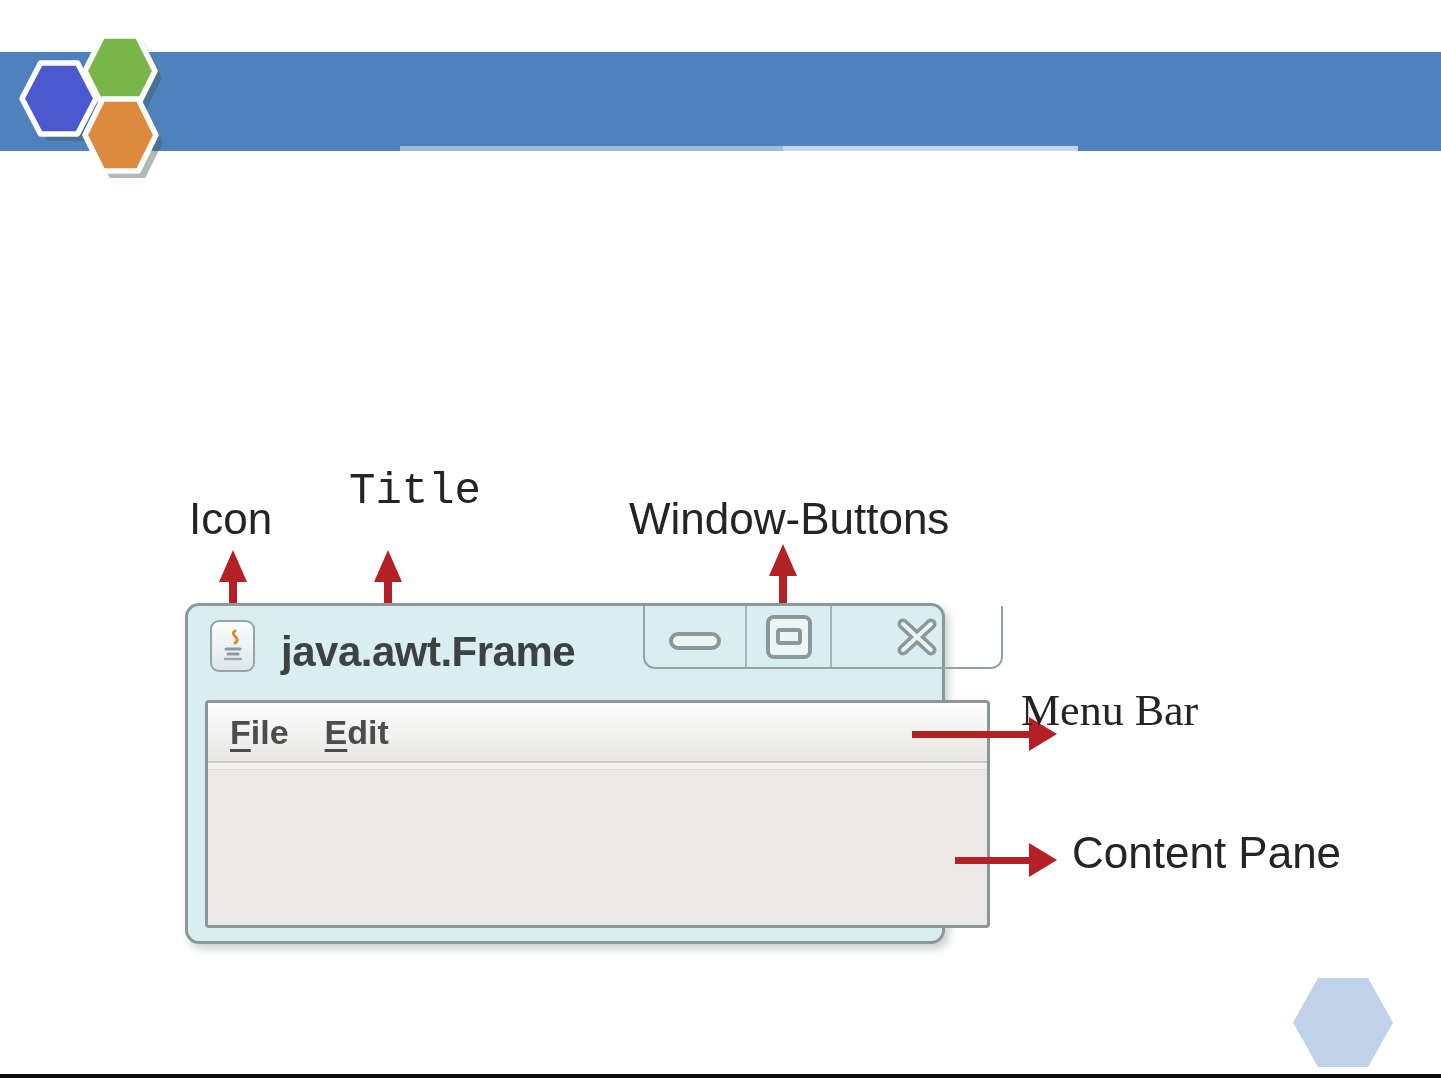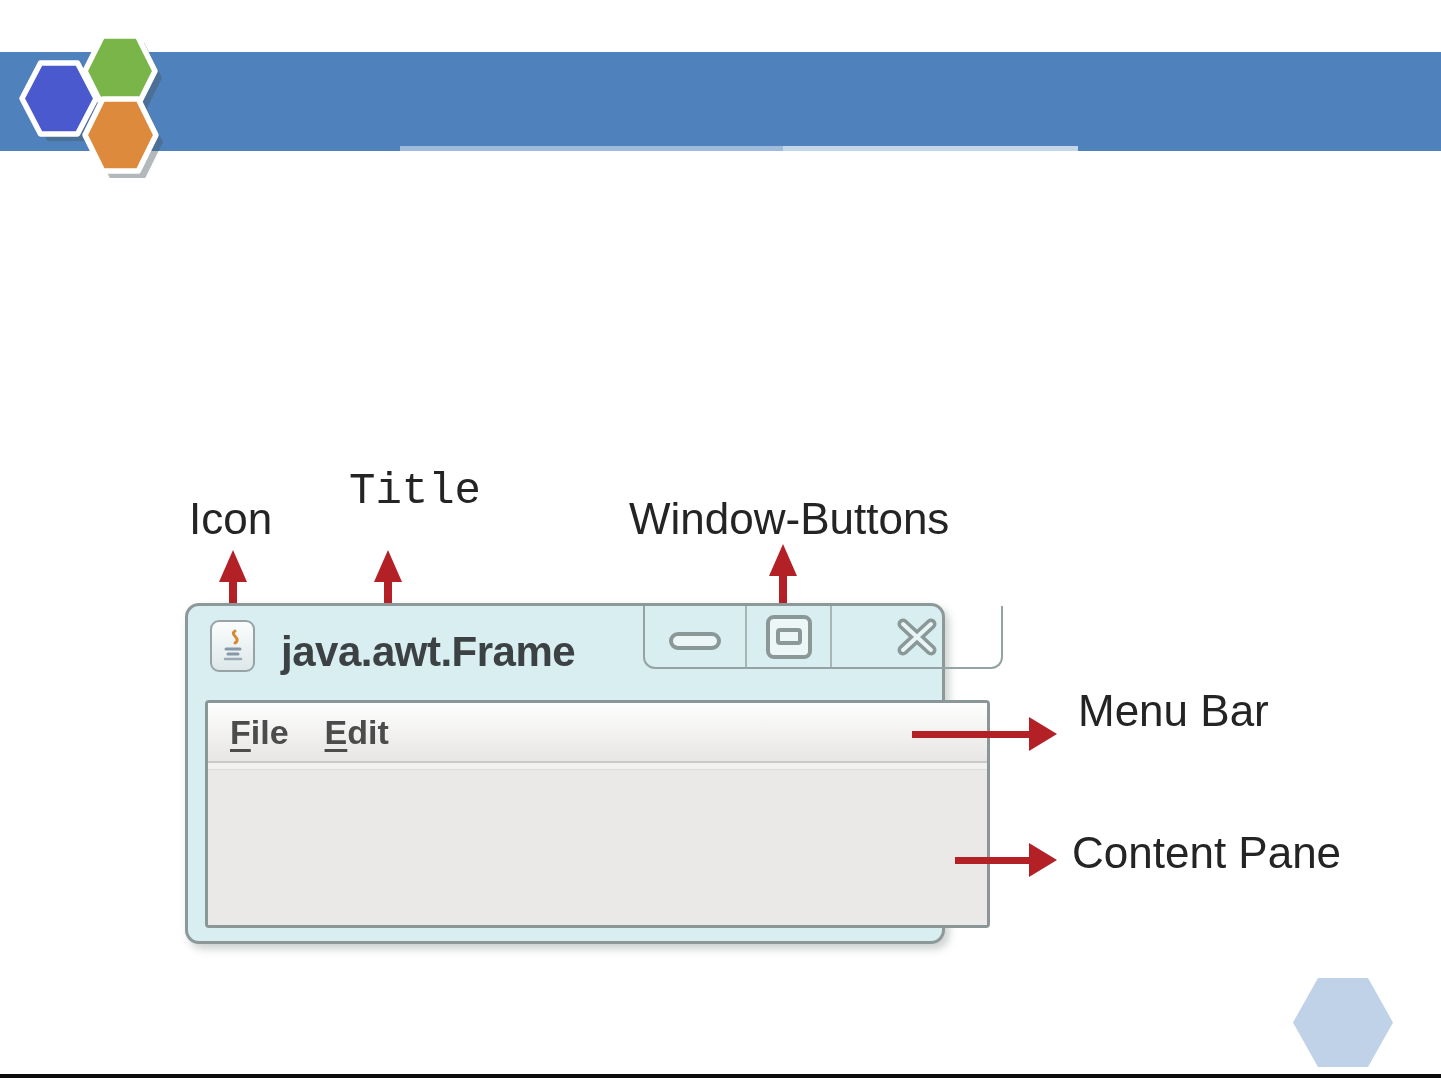--- a/index.html
+++ b/index.html
@@ -166,21 +166,21 @@
 
   <svg class="arrow" style="left:912px;top:717px;" width="145" height="34">
     <rect x="0" y="14" width="117" height="7" fill="#b32025"></rect>
       <polygon points="117,0 145,17 117,34" fill="#b32025"></polygon>
   </svg>
   <svg class="arrow" style="left:955px;top:843px;" width="102" height="34">
     <rect x="0" y="14" width="74" height="7" fill="#b32025"></rect>
       <polygon points="74,0 102,17 74,34" fill="#b32025"></polygon>
   </svg>
 
-  <div class="callout callout-right" style="left:1078px;top:682px;">
+  <div class="callout callout-right" style="left:1021px;top:682px;font-family:Liberation Serif, serif;">
     <div>Menu Bar</div>
   </div>
   <div class="callout" style="left:1072px;top:828px;">Content Pane</div>
 
   <svg class="hex-br" viewBox="0 0 100 89">
     <polygon points="25,0 75,0 100,44.5 75,89 25,89 0,44.5" fill="#bfd2e8"></polygon>
   </svg>
 
   <div class="bottom-line"></div>
 </div>

